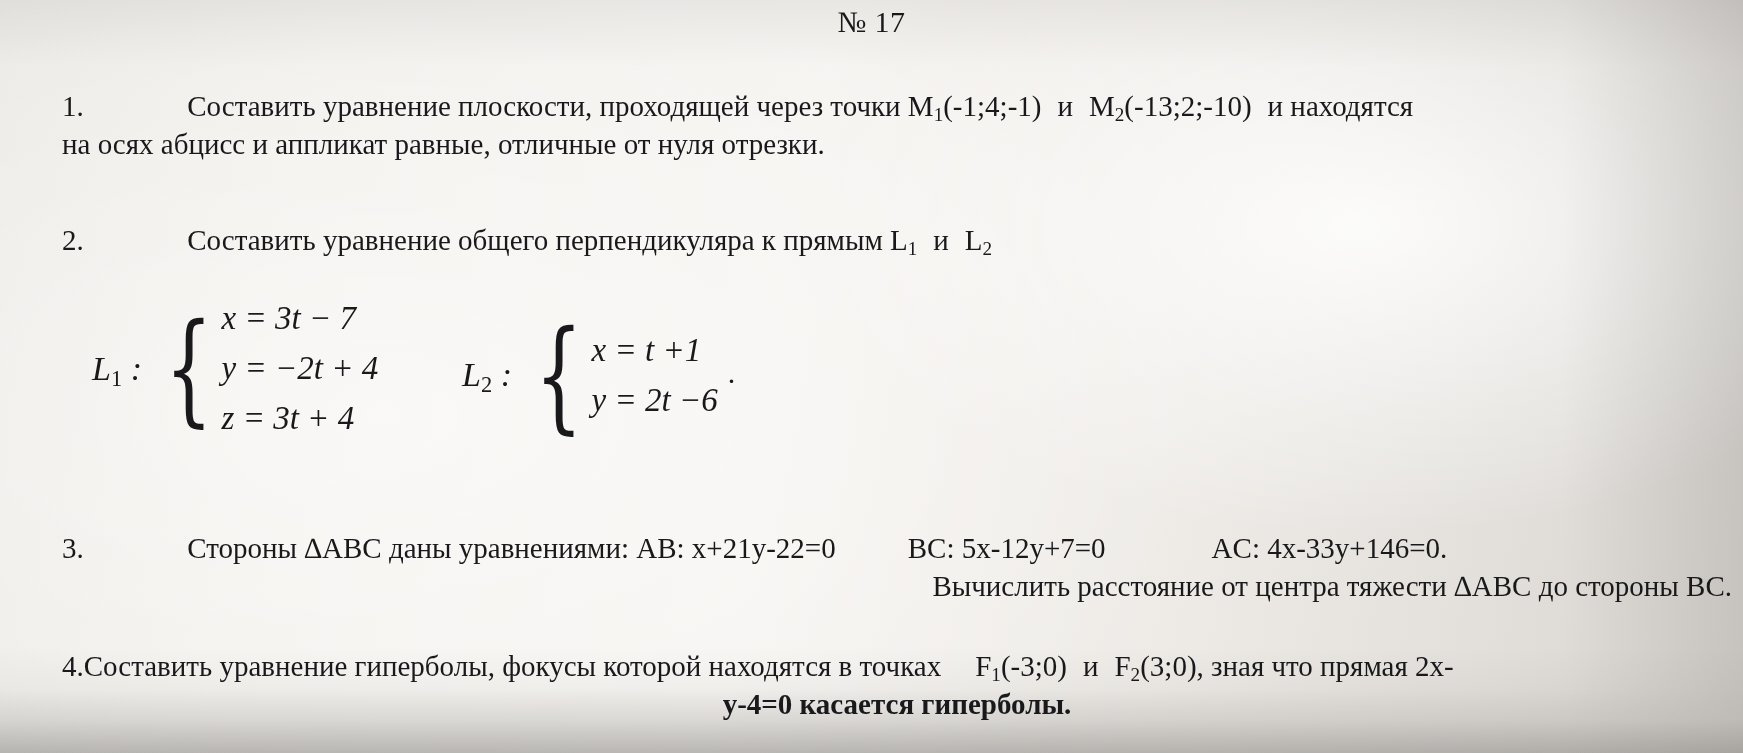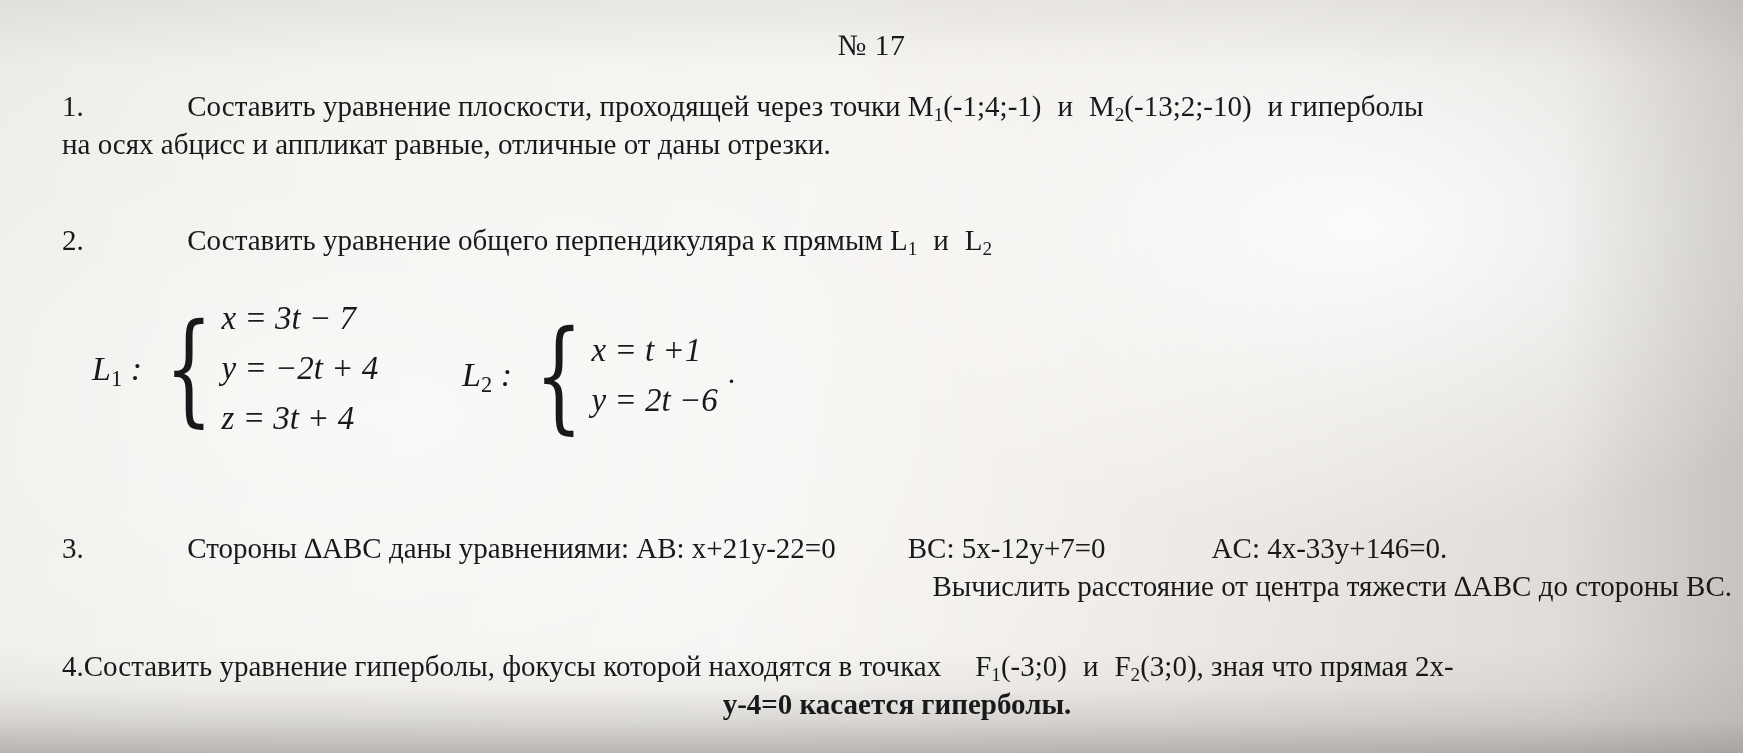--- a/index.html
+++ b/index.html
@@ -55,21 +55,21 @@
 
   .content {
     position: relative;
     z-index: 2;
     color: #19191b;
   }
 
   
   .doc-number {
     position: absolute;
-    top: 28px;
+    top: 5px;
     left: 0;
     width: 1743px;
     text-align: center;
     font-size: 30px;
     letter-spacing: 0.5px;
   }
 
   
   .problem {
     position: absolute;
@@ -160,22 +160,22 @@
 <div id="page">
   <div class="sheet-shadow-right"></div>
   <div class="sheet-edge"></div>
 
   <div class="content">
 
     <div class="doc-number">№ 17</div>
 
     <div class="problem" id="prob1">
       <span class="p-num">1.</span>
-      <span>Составить уравнение плоскости, проходящей через точки M</span><sub>1</sub><span>(-1;4;-1)</span><span class="gap-sm"></span><span>и</span><span class="gap-sm"></span><span>M</span><sub>2</sub><span>(-13;2;-10)</span><span class="gap-sm"></span><span>и гиперболы</span>
-      <div style="text-align:left;">на осях абцисс и аппликат равные, отличные от даны отрезки.</div>
+      <span>Составить уравнение плоскости, проходящей через точки M</span><sub>1</sub><span>(-1;4;-1)</span><span class="gap-sm"></span><span>и</span><span class="gap-sm"></span><span>M</span><sub>2</sub><span>(-13;2;-10)</span><span class="gap-sm"></span><span>и находятся</span>
+      <div style="text-align:left;">на осях абцисс и аппликат равные, отличные от нуля отрезки.</div>
     </div>
 
     <div class="problem" id="prob2">
       <span class="p-num">2.</span>
       <span>Составить уравнение общего перпендикуляра к прямым L</span><sub>1</sub><span class="gap-sm"></span><span>и</span><span class="gap-sm"></span><span>L</span><sub>2</sub>
     </div>
 
     <div id="systems">
 
       <div class="sys" id="sys1">

